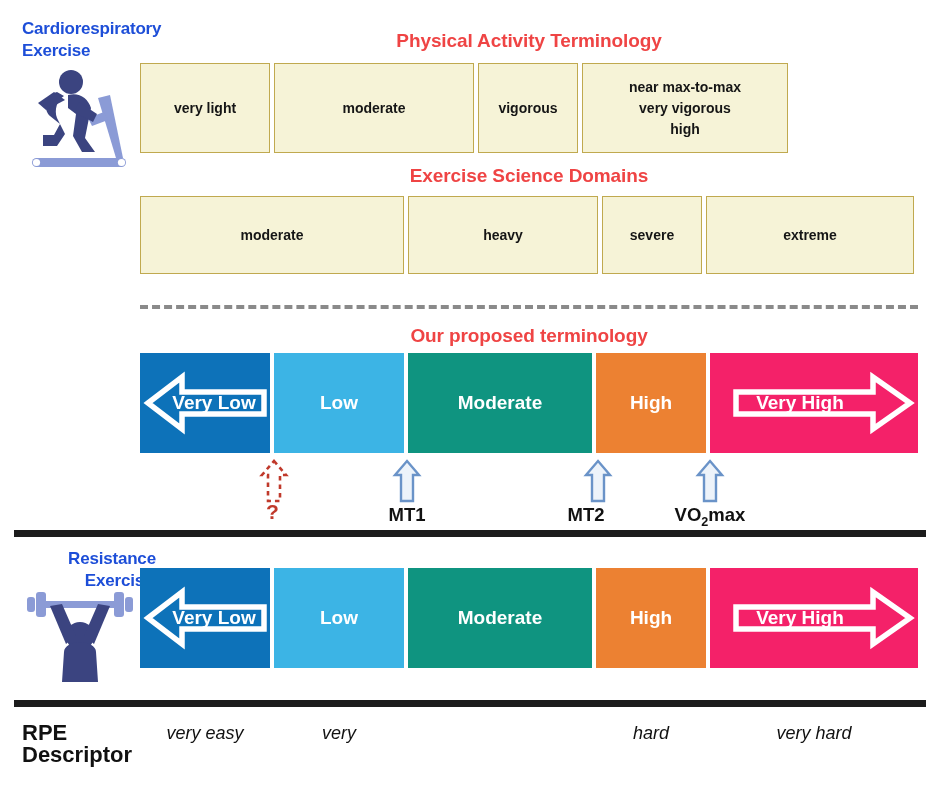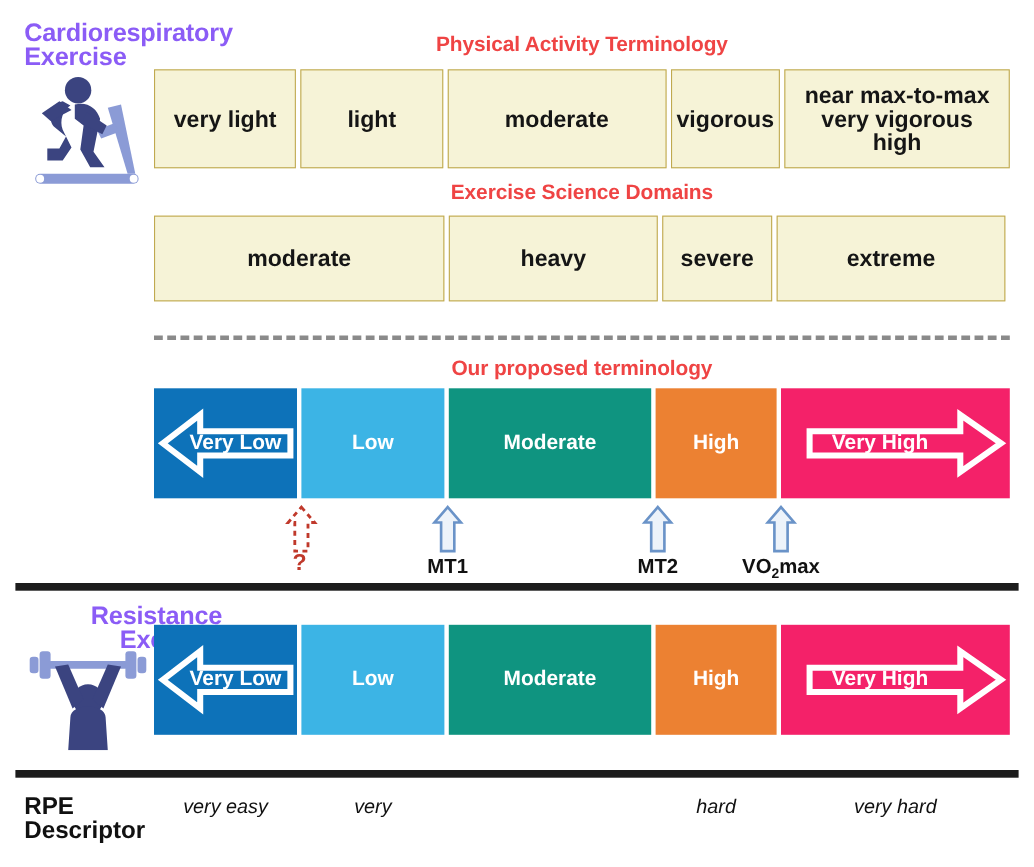--- a/index.html
+++ b/index.html
@@ -11,40 +11,40 @@
     position:relative;
     overflow:hidden;
   }
   .fig{position:absolute;left:0;top:0;width:940px;height:788px;}
 
   
   .abs{position:absolute;box-sizing:border-box;}
 
   
   .sec-label{
-    font-weight:bold;font-size:23px;line-height:22px;
-    color:#8b5cf6;letter-spacing:-0.2px;
+    font-weight:bold;font-size:17px;line-height:22px;
+    color:#1d4ed8;letter-spacing:-0.2px;
   }
   .sec-label .l2{display:block;}
 
   
   .heading{
     font-weight:bold;font-size:19px;text-align:center;color:#ef4444;
     letter-spacing:-0.1px;
   }
 
   
   .beige-row{position:absolute;display:flex;}
   .beige-box{
     box-sizing:border-box;
     background:#f6f3d7;
     border:1.6px solid #c0a94f;
     display:flex;align-items:center;justify-content:center;
     text-align:center;
-    font-size:21px;font-weight:bold;color:#151515;
+    font-size:14px;font-weight:bold;color:#151515;
     line-height:21px;
     margin-right:4px;
   }
   .beige-box:last-child{margin-right:0;}
 
   
   .dash-sep{
     position:absolute;height:0;
     border-top:4px dashed #8a8a8a;
   }
@@ -114,21 +114,20 @@
       <path d="M44 33 C55 30 64 36 67 46 L61 76 L71 90 L58 90 L49 74 L52 52 L44 46 Z" fill="#3b4480"></path>
       <path d="M41 38 L22 48 L14 41 L30 30 Z" fill="#3b4480"></path>
       <path d="M55 40 L73 52 L69 60 L50 50 Z" fill="#3b4480"></path>
     </svg>
   </div>
 
   <div class="abs heading" style="left:140px;top:30px;width:778px;">Physical Activity Terminology</div>
 
   <div class="beige-row" style="left:140px;top:63px;width:778px;height:90px;">
     <div class="beige-box" style="width:130px;">very light</div>
-    <div class="beige-box" style="width:130px;">light</div>
     <div class="beige-box" style="width:200px;">moderate</div>
     <div class="beige-box" style="width:100px;">vigorous</div>
     <div class="beige-box" style="width:206px;white-space:pre-line;">near max-to-max
 very vigorous
 high</div>
   </div>
 
   <div class="abs heading" style="left:140px;top:165px;width:778px;">Exercise Science Domains</div>
 
   <div class="beige-row" style="left:140px;top:196px;width:778px;height:78px;">
@@ -183,32 +182,32 @@
       <path d="M16 3 L28 17 L22 17 L22 43 L10 43 L10 17 L4 17 Z" fill="#edf3fa" stroke="#6a93c8" stroke-width="2.4" stroke-linejoin="miter"></path>
     </svg>
   </div>
   <div class="marker-label" style="left:367px;top:504px;width:80px;">MT1</div>
 
   <div class="marker" style="left:582px;top:458px;">
     <svg width="32" height="46" viewBox="0 0 32 46">
       <path d="M16 3 L28 17 L22 17 L22 43 L10 43 L10 17 L4 17 Z" fill="#edf3fa" stroke="#6a93c8" stroke-width="2.4" stroke-linejoin="miter"></path>
     </svg>
   </div>
-  <div class="marker-label" style="left:558px;top:504px;width:80px;">MT2</div>
+  <div class="marker-label" style="left:546px;top:504px;width:80px;">MT2</div>
 
   <div class="marker" style="left:694px;top:458px;">
     <svg width="32" height="46" viewBox="0 0 32 46">
       <path d="M16 3 L28 17 L22 17 L22 43 L10 43 L10 17 L4 17 Z" fill="#edf3fa" stroke="#6a93c8" stroke-width="2.4" stroke-linejoin="miter"></path>
     </svg>
   </div>
   <div class="marker-label" style="left:655px;top:504px;width:110px;"><span>VO</span><sub>2</sub><span>max</span></div>
 
   <div class="rule" style="left:14px;top:530px;width:912px;height:7px;"></div>
 
-  <div class="abs sec-label" style="left:22px;top:548px;width:180px;text-align:right;">
+  <div class="abs sec-label" style="left:22px;top:548px;width:180px;text-align:center;">
     <span>Resistance</span>
     <span class="l2" style="padding-left:14px;">Exercise</span>
   </div>
 
   <div class="abs" style="left:22px;top:586px;width:116px;height:96px;">
     <svg viewBox="0 0 116 96" width="116" height="96">
 
       <rect x="22" y="15" width="72" height="7" rx="2" fill="#8b9bd6"></rect>
       <rect x="14" y="6" width="10" height="25" rx="3" fill="#8b9bd6"></rect>
       <rect x="5" y="11" width="8" height="15" rx="3" fill="#8b9bd6"></rect>

